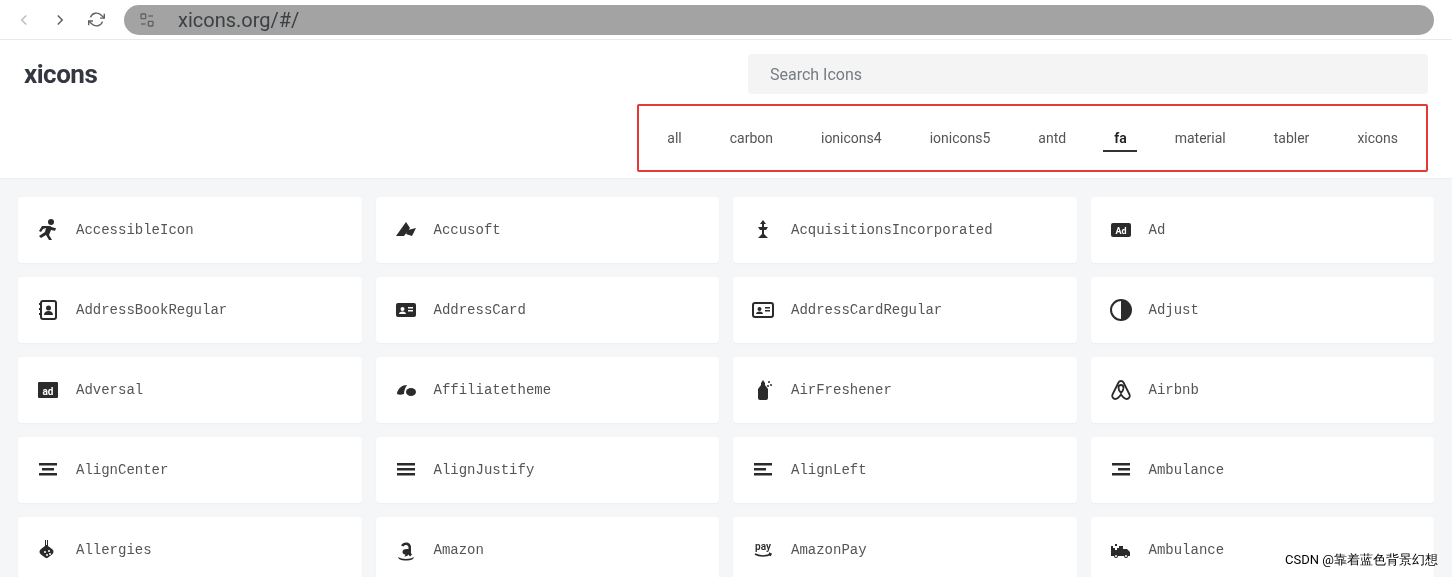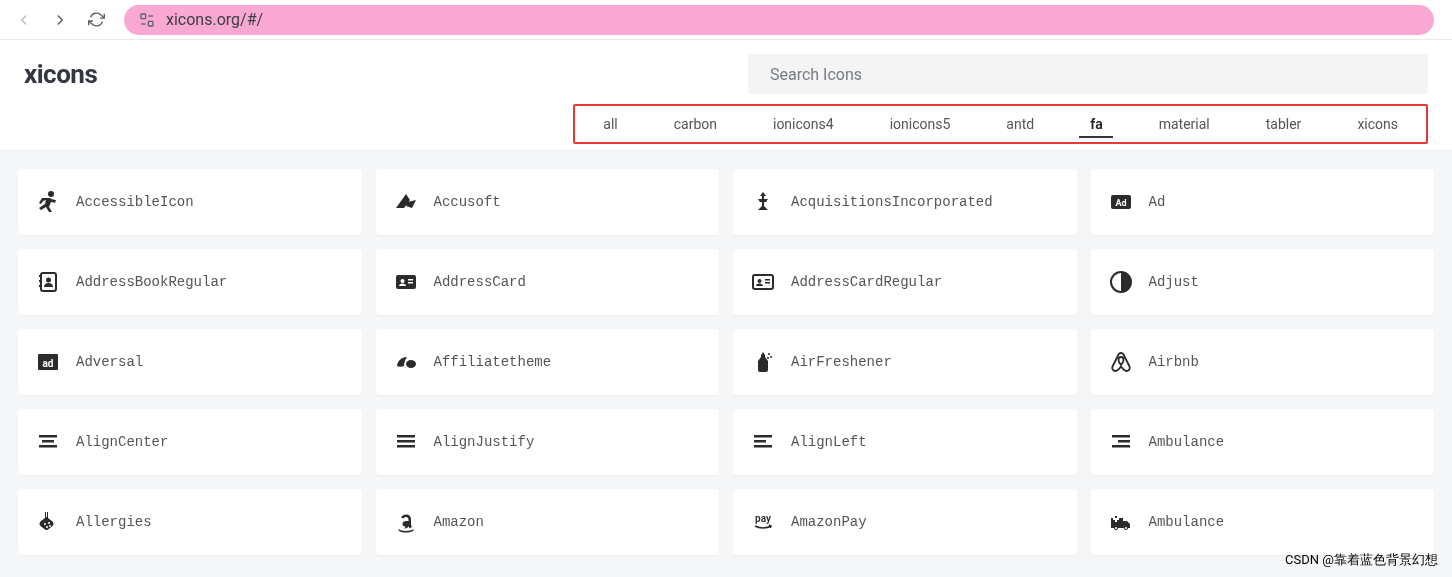--- a/index.html
+++ b/index.html
@@ -2,33 +2,33 @@
 <html><head>
 <meta charset="utf-8">
 <style>
 * { margin: 0; padding: 0; box-sizing: border-box; font-family: -apple-system, BlinkMacSystemFont, "Segoe UI", Roboto, Arial, sans-serif; }
 body { background: #f5f6f7; width: 1452px; }
 
 
 .browser-bar { height: 40px; background: #fff; display: flex; align-items: center; padding: 0 10px; gap: 8px; border-bottom: 1px solid #e9e9e9; }
 .browser-bar .nav-btn { width: 28px; height: 28px; display: flex; align-items: center; justify-content: center; color: #5f6368; cursor: pointer; border-radius: 50%; }
 .browser-bar .nav-btn.disabled { color: #bdbdbd; }
-.address-bar { flex: 0 0 auto; height: 30px; background: #f9a8d4; border-radius: 15px; display: flex; align-items: center; padding: 0 14px; gap: 10px; color: #3c4043; font-size: 16px; margin-left: 6px; width: 1310px;}
+.address-bar { flex: 0 0 auto; height: 30px; background: #a3a3a3; border-radius: 15px; display: flex; align-items: center; padding: 0 14px; gap: 22px; color: #3c4043; font-size: 20px; margin-left: 6px; width: 1310px;}
 .site-toggle { width: 18px; height: 18px; display: inline-flex; align-items: center; justify-content: center; color: #5f6368; }
 
 
 .site-header { background: #fff; border-bottom: 1px solid #eee; }
 .header-row1 { display: flex; align-items: center; padding: 14px 24px 10px 24px; }
 .logo { font-size: 26px; font-weight: 700; color: #333740; letter-spacing: -0.5px; }
 .search-wrap { margin-left: auto; width: 680px; }
 .search-input { width: 100%; height: 40px; background: #f4f4f5; border: none; border-radius: 4px; padding: 0 22px; font-size: 16px; color: #a21caf; outline: none; }
 .search-input::placeholder { color: #767c82; }
 
 .tabs-row { display: flex; justify-content: flex-end; padding: 0 24px 6px 24px; }
-.tabs { display: flex; gap: 12px; border: 2px solid #e53935; border-radius: 2px; padding: 4px 6px; align-items: flex-end; }
+.tabs { display: flex; gap: 4px; border: 2px solid #e53935; border-radius: 2px; padding: 18px 6px; align-items: flex-end; }
 .tab { padding: 6px 22px; font-size: 14px; color: #555; cursor: pointer; position: relative; }
 .tab.active { font-weight: 600; color: #222; }
 .tab.active::after { content: ""; position: absolute; bottom: 0; left: 20%; right: 20%; height: 2px; background: #333; }
 
 
 .grid { display: grid; grid-template-columns: repeat(4, 1fr); gap: 14px; padding: 18px; }
 .card { background: #fff; border-radius: 4px; height: 66px; display: flex; align-items: center; padding: 0 16px; gap: 14px; box-shadow: 0 1px 2px rgba(0,0,0,0.04); cursor: pointer; }
 .card .ico { width: 28px; height: 28px; display: flex; align-items: center; justify-content: center; color: #2b2b2b; flex-shrink: 0; }
 .card .ico svg { width: 24px; height: 24px; fill: currentColor; }
 .card .label { font-size: 14px; color: #555; font-family: Liberation Mono, monospace; }

